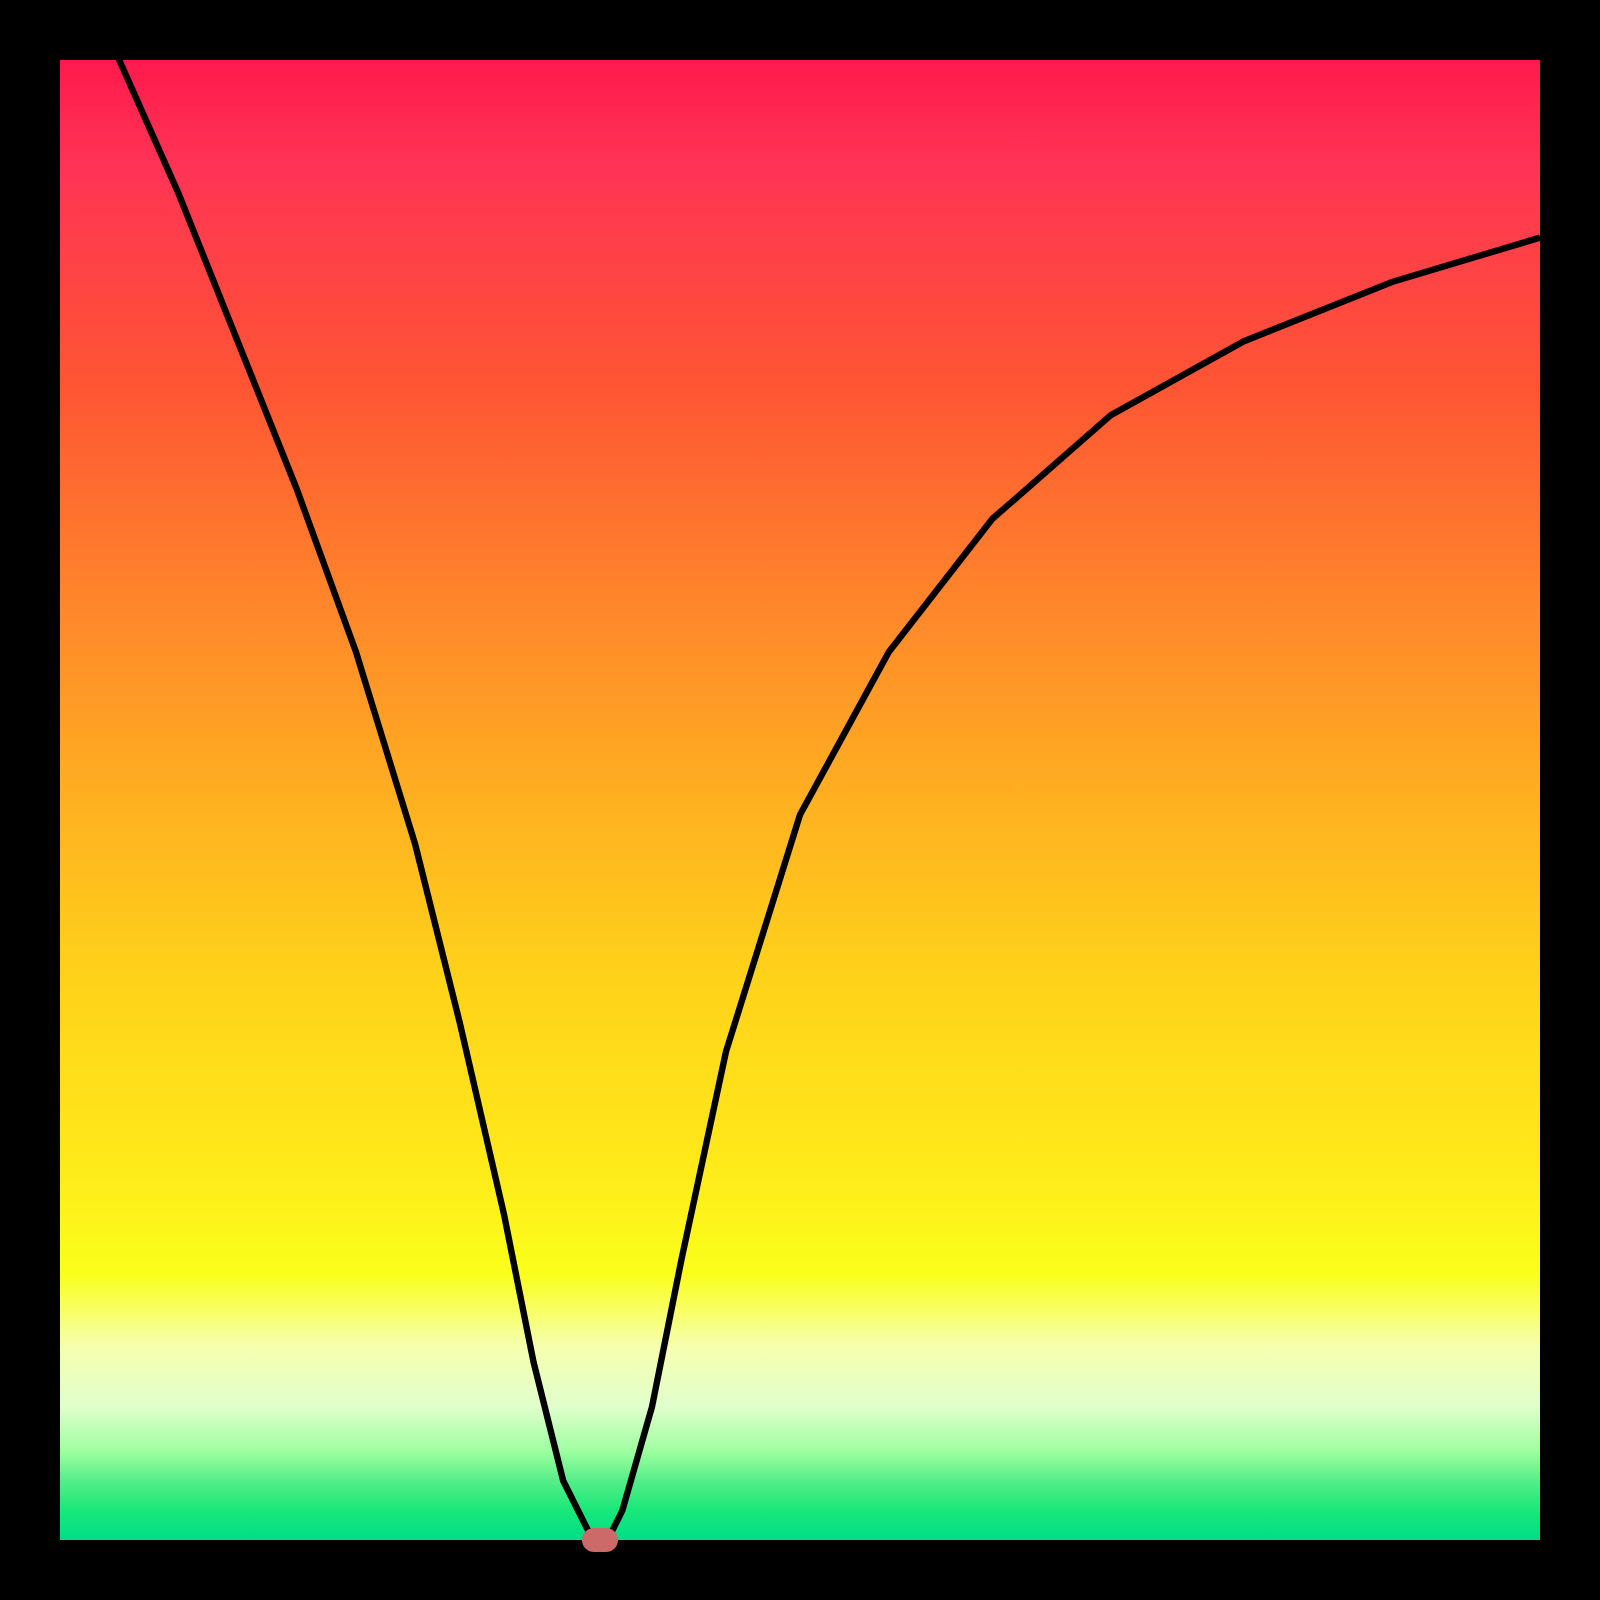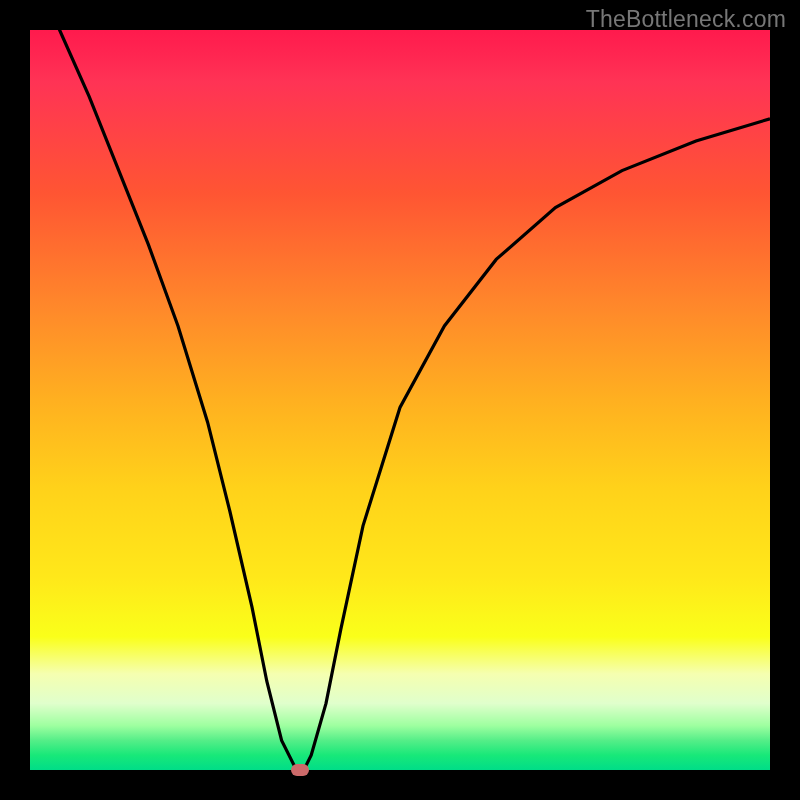--- a/index.html
+++ b/index.html
@@ -65,20 +65,19 @@
     background: #cc6a6a;
     border-radius: 6px;
     transform: translate(-50%, -50%);
     z-index: 3;
   }
 </style>
 </head>
 <body>
 
 <div class="chart-container">
-  <div class="watermark">TheBottleneck.com</div>
   <div class="plot-area">
     <svg class="curve-svg" viewBox="0 0 740 740" preserveAspectRatio="none">
       <path id="curve-path" d="M0.00 -59.20 L29.60 0.00 L59.20 66.60 L88.80 140.60 L118.40 214.60 L148.00 296.00 L177.60 392.20 L199.80 481.00 L222.00 577.20 L236.80 651.20 L251.60 710.40 L266.40 740.00 L273.80 740.00 L281.20 725.20 L296.00 673.40 L310.80 599.40 L333.00 495.80 L370.00 377.40 L414.40 296.00 L466.20 229.40 L525.40 177.60 L592.00 140.60 L666.00 111.00 L740.00 88.80" stroke="#000000" stroke-width="3.2" fill="none"></path>
     </svg>
     <div class="marker" id="marker" style="left: 270.1px; top: 740px;"></div>
   </div>
 </div>
 
 </body></html>

